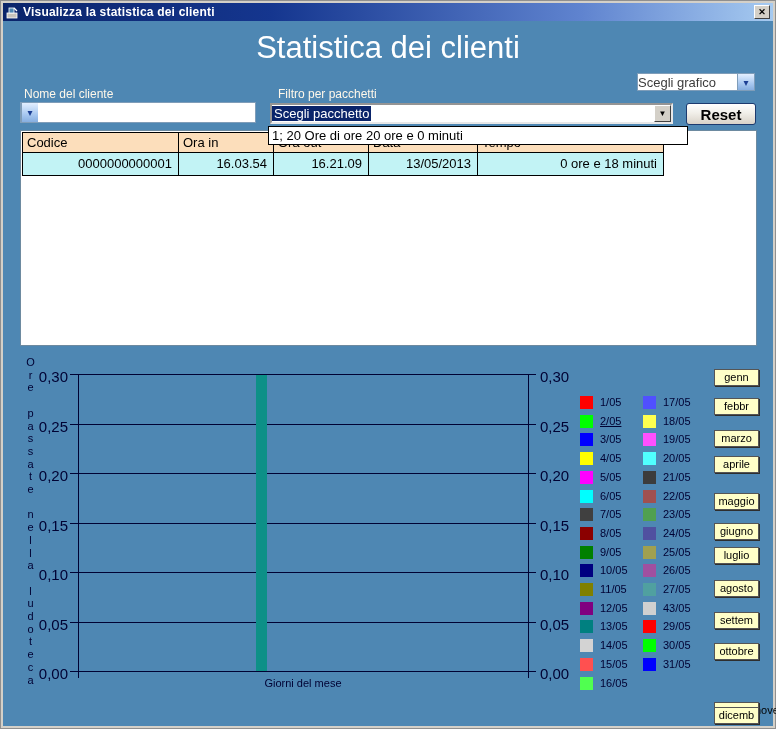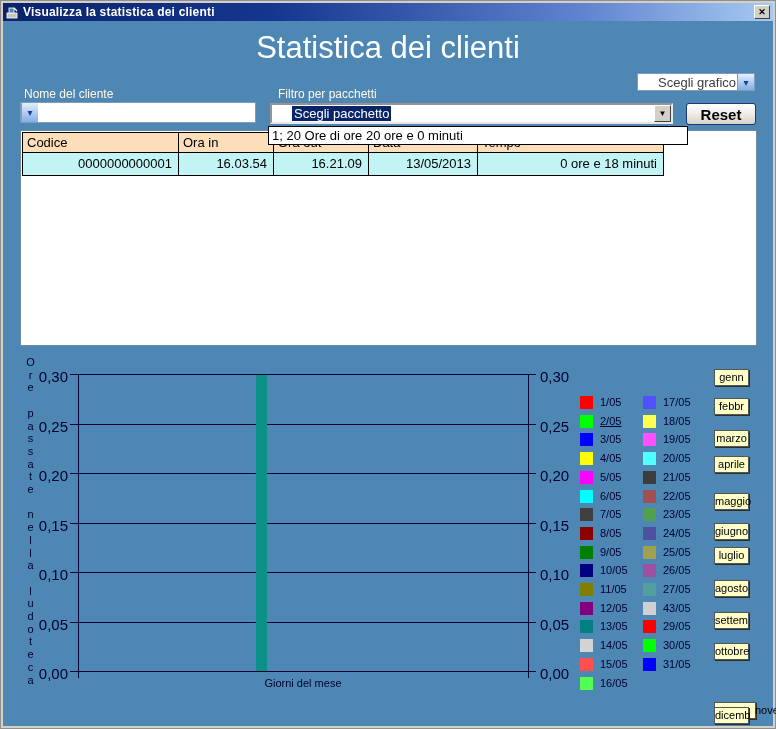--- a/index.html
+++ b/index.html
@@ -20,21 +20,21 @@
     margin-left:auto; width:16px; height:14px; background:#d4d0c8;
     border:1px solid; border-color:#fff #404040 #404040 #fff;
     font-size:9px; font-weight:bold; color:#000; line-height:12px; text-align:center; cursor:default;
   }
   .heading { position:absolute; left:0; right:0; top:30px; text-align:center;
     color:#fff; font-size:31px; }
   .lbl { position:absolute; color:#fff8ea; font-size:12px; }
 
   
   .combo { position:absolute; background:#fff; border:1px solid #7f9db9; display:flex; align-items:center; }
-  .combo .txt { flex:1; font-size:13px; padding-left:20px; white-space:nowrap; overflow:hidden; }
+  .combo .txt { flex:1; font-size:13px; padding-left:0; white-space:nowrap; overflow:hidden; }
   .xp-arrow {
     width:17px; align-self:stretch; background:linear-gradient(180deg,#e3efff,#a8c8f0 60%,#86aee0);
     border-left:1px solid #7f9db9; color:#1c3f94; font-size:10px;
     display:flex; align-items:center; justify-content:center;
   }
   .classic-combo { border:2px inset #e8e8e8; background:#fff; }
   .classic-arrow {
     width:17px; align-self:stretch; background:#d4d0c8;
     border:1px solid; border-color:#fff #404040 #404040 #fff;
     color:#000; font-size:8px; display:flex; align-items:center; justify-content:center;
@@ -71,21 +71,21 @@
   .ytick.left { width:32px; text-align:right; }
   .bar { position:absolute; }
   .xlabel { position:absolute; left:78px; width:450px; text-align:center;
     font-size:11px; color:#000233; }
   .ylab { position:absolute; left:24px; top:356px; width:13px; text-align:center;
     font-size:11px; line-height:12.7px; color:#000233; }
 
   .legend-item-square { position:absolute; width:13px; height:13px; }
   .legend-item-label { position:absolute; font-size:11px; color:#000233; line-height:13px; }
 
-  .month-btn { position:absolute; left:714px; width:35px; height:17px;
+  .month-btn { position:absolute; left:714px; width:45px; height:17px;
     background:#ffffc8; border:1px solid #555; box-shadow:1px 1px 0 #2e2e2e;
     font-size:11px; color:#000; text-align:center; line-height:15px; cursor:default; }
 </style>
 </head>
 <body>
 
 <div class="window">
 
   <div class="titlebar">
     <svg class="title-icon" viewBox="0 0 13 13">

